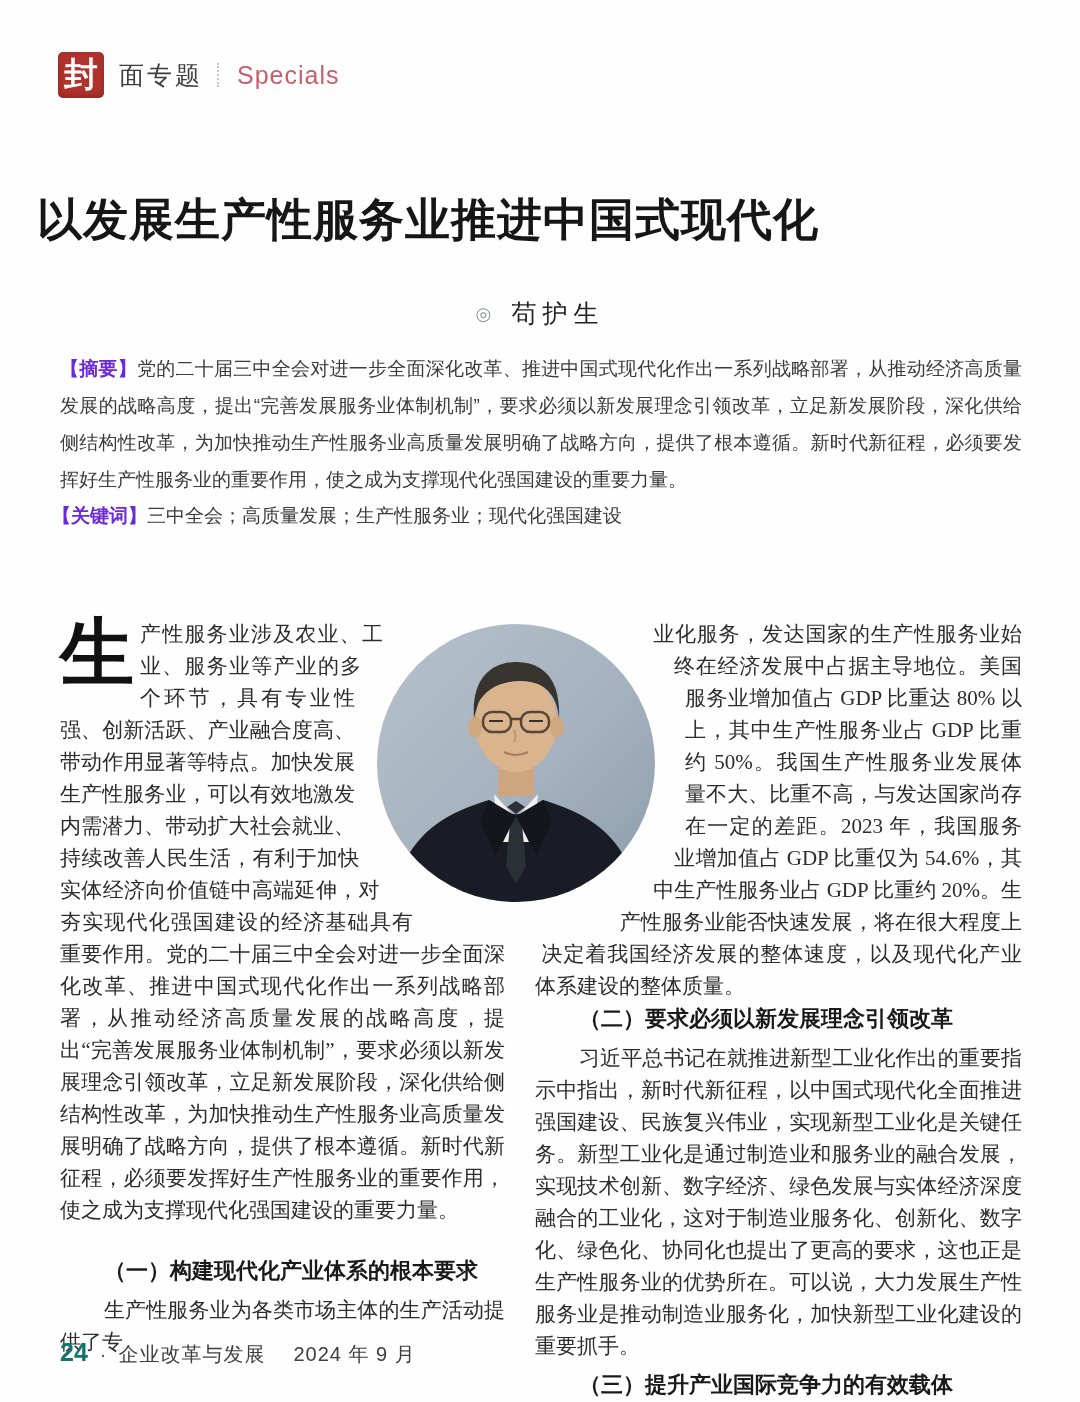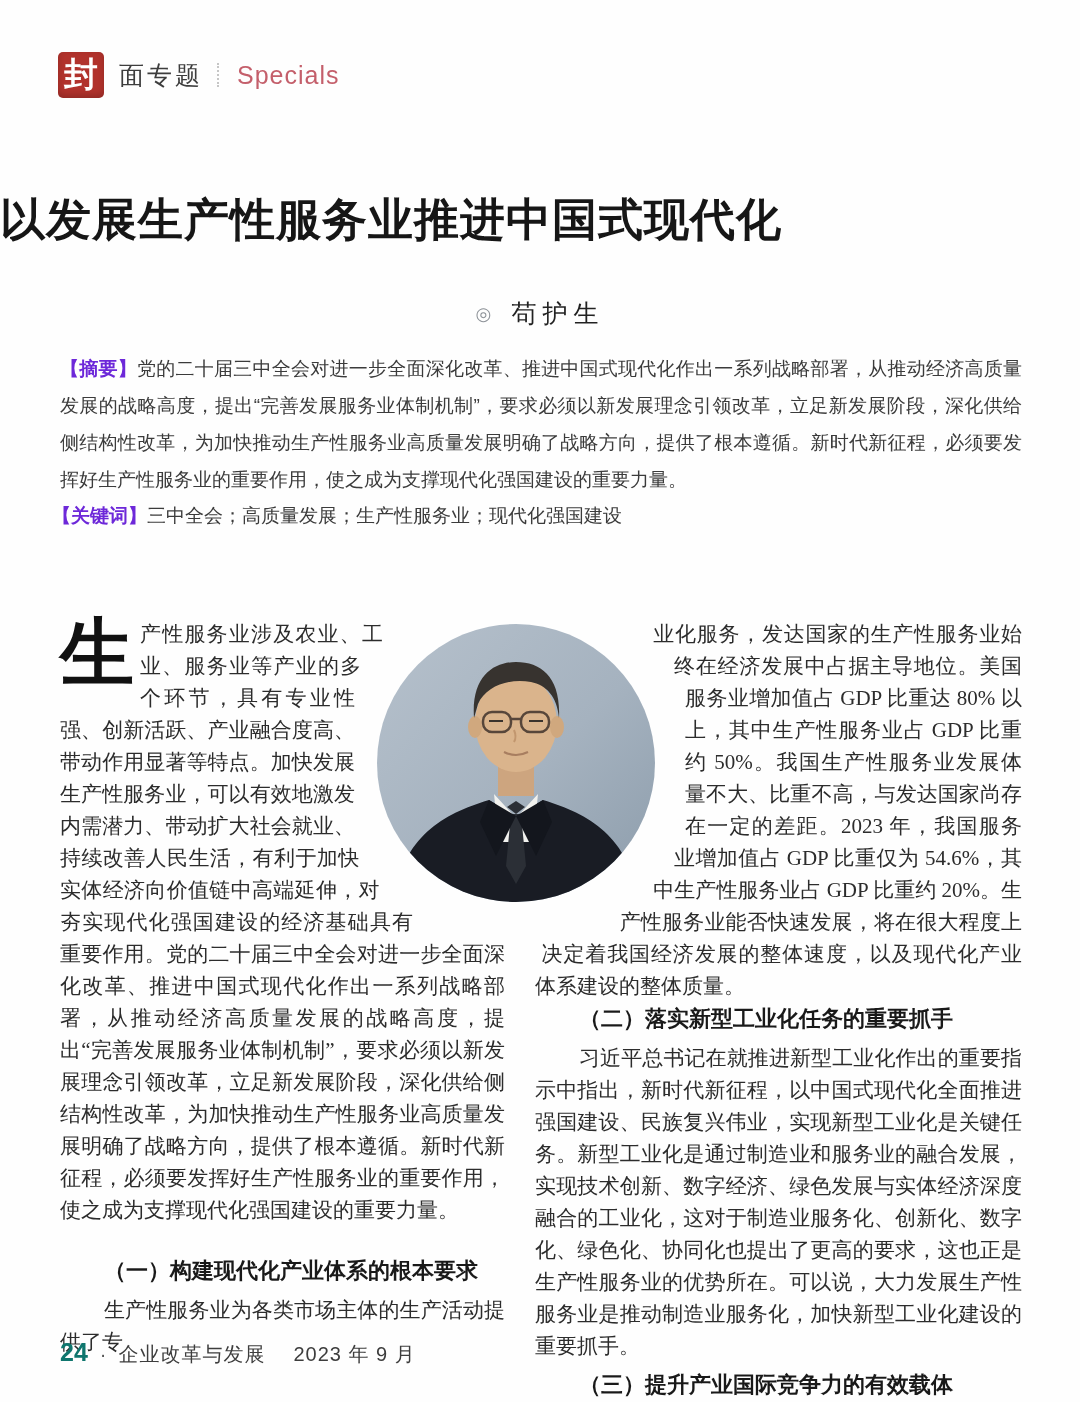--- a/index.html
+++ b/index.html
@@ -17,21 +17,21 @@
     display:flex; align-items:center; justify-content:center;
     box-shadow: inset 0 -3px 6px rgba(0,0,0,.18);
   }
   .logo span { color:#fff; font-size:34px; font-weight:bold;
     font-family:"Liberation Serif","DejaVu Serif",serif; line-height:1; }
   .sec-cn { margin-left:15px; font-size:25px; color:#3d3d3d; letter-spacing:3px; }
   .hdr-div { margin:0 18px 0 14px; height:24px; border-left:2px dotted #c6c6c6; }
   .sec-en { font-size:25px; color:#c45f6b; letter-spacing:1px; }
   
   .title {
-    position:absolute; left:0; top:190px; width:856px; text-align:left;
+    position:absolute; left:0; top:190px; width:856px; text-align:center;
     font-size:45px; font-weight:bold; color:#161616; letter-spacing:1px;
   }
   .author { position:absolute; left:0; top:297px; width:1080px; text-align:center; }
   .author .mark { font-size:18px; color:#8d9298; vertical-align:2px; }
   .author .name { margin-left:16px; font-size:25px; color:#222;
     font-family:"Liberation Serif","DejaVu Serif",serif; letter-spacing:6px; }
   
   .abstract {
     position:absolute; left:60px; top:350px; width:962px;
     font-size:19px; line-height:37px; text-align:justify; color:#3b3b3b;
@@ -111,21 +111,21 @@
     <div class="col col-left">
       <div class="wrapL"></div>
       <p><span class="dropcap">生</span><span>产性服务业涉及农业、工业、服务业等产业的多个环节，具有专业性强、创新活跃、产业融合度高、带动作用显著等特点。加快发展生产性服务业，可以有效地激发内需潜力、带动扩大社会就业、持续改善人民生活，有利于加快实体经济向价值链中高端延伸，对夯实现代化强国建设的经济基础具有重要作用。党的二十届三中全会对进一步全面深化改革、推进中国式现代化作出一系列战略部署，从推动经济高质量发展的战略高度，提出“完善发展服务业体制机制”，要求必须以新发展理念引领改革，立足新发展阶段，深化供给侧结构性改革，为加快推动生产性服务业高质量发展明确了战略方向，提供了根本遵循。新时代新征程，必须要发挥好生产性服务业的重要作用，使之成为支撑现代化强国建设的重要力量。</span></p>
       <h3 class="h3 left1">（一）构建现代化产业体系的根本要求</h3>
       <p class="para-indent">生产性服务业为各类市场主体的生产活动提供了专</p>
     </div>
 
     <div class="col col-right">
       <div class="wrapR"></div>
       <p>业化服务，发达国家的生产性服务业始终在经济发展中占据主导地位。美国服务业增加值占 GDP 比重达 80% 以上，其中生产性服务业占 GDP 比重约 50%。我国生产性服务业发展体量不大、比重不高，与发达国家尚存在一定的差距。2023 年，我国服务业增加值占 GDP 比重仅为 54.6%，其中生产性服务业占 GDP 比重约 20%。生产性服务业能否快速发展，将在很大程度上决定着我国经济发展的整体速度，以及现代化产业体系建设的整体质量。</p>
-      <h3 class="h3 right1">（二）落实新型工业化任务的重要抓手</h3>
+      <h3 class="h3 right1">（二）要求必须以新发展理念引领改革</h3>
       <p class="para-indent">习近平总书记在就推进新型工业化作出的重要指示中指出，新时代新征程，以中国式现代化全面推进强国建设、民族复兴伟业，实现新型工业化是关键任务。新型工业化是通过制造业和服务业的融合发展，实现技术创新、数字经济、绿色发展与实体经济深度融合的工业化，这对于制造业服务化、创新化、数字化、绿色化、协同化也提出了更高的要求，这也正是生产性服务业的优势所在。可以说，大力发展生产性服务业是推动制造业服务化，加快新型工业化建设的重要抓手。</p>
       <h3 class="h3 right2">（三）提升产业国际竞争力的有效载体</h3>
     </div>
 
   </div>
 
   <div class="portrait">
     <svg viewBox="0 0 278 278">
       <defs>
         <linearGradient id="pbg" x1="0" y1="0" x2="1" y2="1">
@@ -169,16 +169,16 @@
         <path d="M112,176 L139,192 L119,232 L103,198 Z" fill="#13161d"></path>
         <path d="M166,176 L139,192 L159,232 L175,198 Z" fill="#13161d"></path>
       </g>
     </svg>
   </div>
 
   <div class="ftr">
     <span class="pn">24</span>
     <span class="dot">·</span>
     <span class="journal">企业改革与发展</span>
-    <span class="date">2023 年 9 月</span>
+    <span class="date">2024 年 9 月</span>
   </div>
 
 </div>
 
 </body></html>

